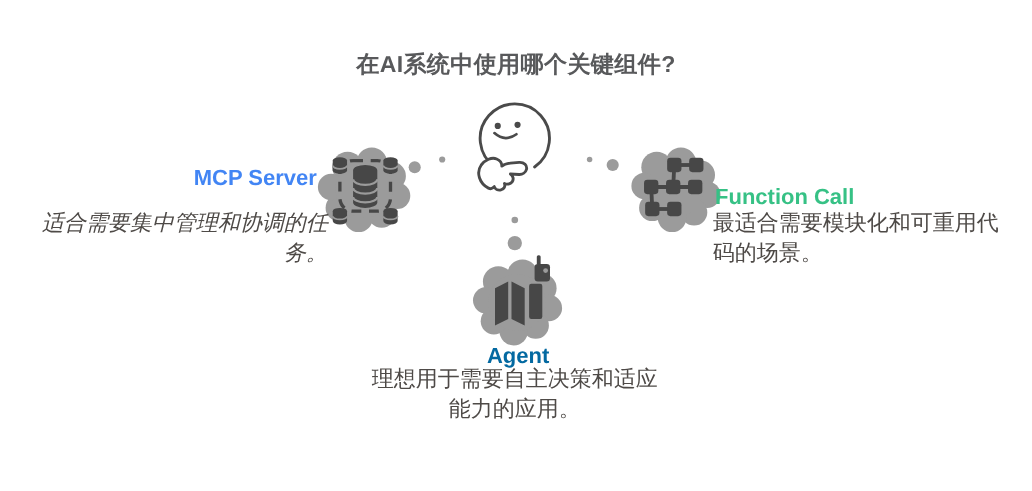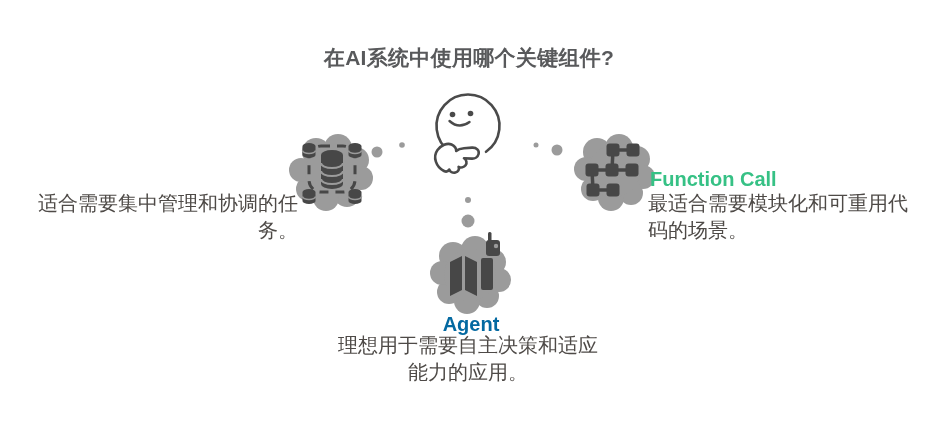--- a/index.html
+++ b/index.html
@@ -15,21 +15,21 @@
     font-size:21px;font-weight:bold;color:#58595B;letter-spacing:.3px;
   }
   .opt-label{position:absolute;font-size:20px;font-weight:bold;white-space:nowrap;}
   .label-mcp{top:151px;left:0;width:288px;text-align:right;color:#4285F4;}
   .label-fc{top:168px;left:650px;color:#36C185;}
   .label-agent{top:313px;left:371px;width:200px;text-align:center;color:#E8872D;}
   .desc{
     position:absolute;font-size:20px;line-height:27px;color:#4E4A47;
     word-break:break-all;
   }
-  .desc-mcp{top:190px;left:26px;width:272px;text-align:right;}
+  .desc-mcp{top:190px;left:26px;width:272px;text-align:right;font-style:italic;}
   .desc-fc{top:190px;left:648px;width:276px;text-align:left;}
   .desc-agent{top:332px;left:332px;width:272px;text-align:center;}
 </style>
 </head>
 <body>
 
 <div class="stage">
 
   <svg class="gfx" width="938" height="446" viewBox="0 0 938 446">
 
@@ -148,20 +148,21 @@
         C466.5,159.8 467.3,163 465.6,165.3
         C464,167.4 460.8,168 458.6,166.8
         C459.6,169.3 458.2,172 455.4,172.6
         C452.6,173.2 450,171.8 449.3,169.6
         C448,171.5 446,172 444,171 Z" fill="#FFFFFF" stroke-linejoin="round"></path>
     </g>
   </svg>
 
   <div class="title">在AI系统中使用哪个关键组件?</div>
 
+  <div class="opt-label label-mcp" style="color: rgb(66, 133, 244);">MCP Server</div>
   <div class="desc desc-mcp">适合需要集中管理和协调的任务。</div>
 
   <div class="opt-label label-fc" style="color: rgb(54, 193, 133);">Function Call</div>
   <div class="desc desc-fc">最适合需要模块化和可重用代码的场景。</div>
 
   <div class="opt-label label-agent" style="color: #0369a1;">Agent</div>
   <div class="desc desc-agent">理想用于需要自主决策和适应能力的应用。</div>
 
 </div>
 

